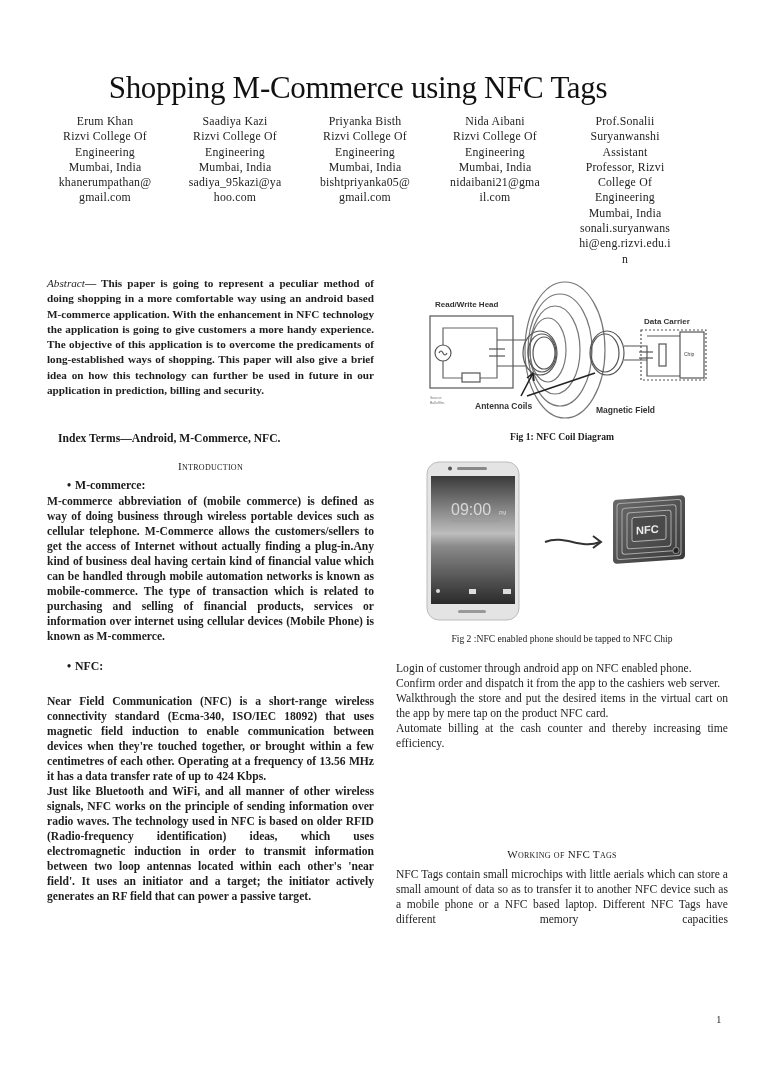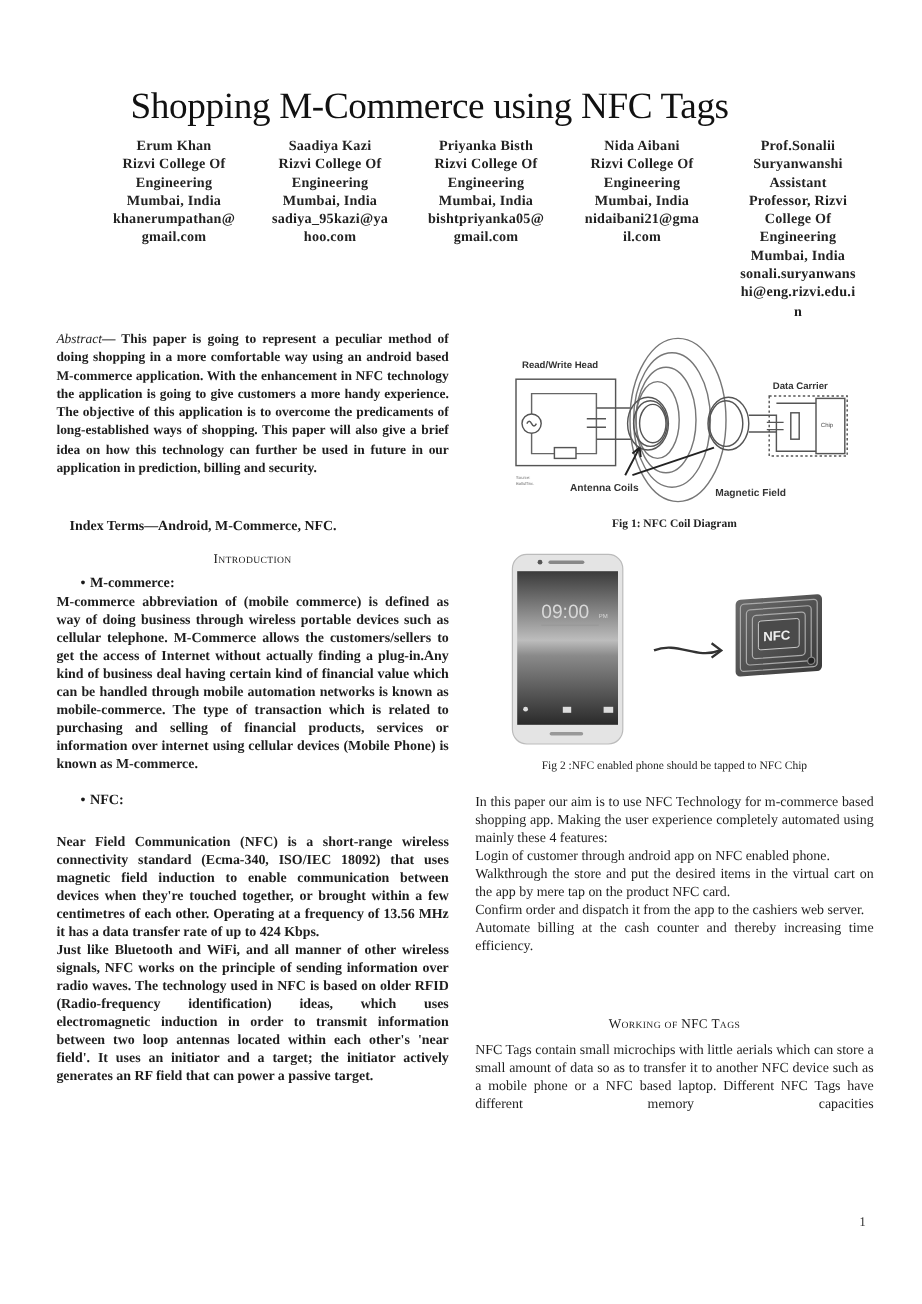--- a/index.html
+++ b/index.html
@@ -1,21 +1,21 @@
 <!DOCTYPE html>
 <html><head>
 <meta charset="utf-8">
 <style>
   * { box-sizing: border-box; margin: 0; padding: 0; }
   html, body { width: 768px; height: 1087px; background: #ffffff; overflow: hidden; }
   body { font-family: "Liberation Serif", "DejaVu Serif", serif; color: #1a1a1a; position: relative; }
 
   .title { position: absolute; top: 70px; left: 0; width: 716px; text-align: center; font-size: 31px; letter-spacing: -0.3px; color: #111; }
 
-  .authors { position: absolute; top: 114px; left: 40px; width: 690px; display: flex; justify-content: flex-end; font-weight: bold; }
+  .authors { position: absolute; top: 114px; left: 40px; width: 690px; display: flex; justify-content: flex-start; }
   .author { width: 130px; text-align: center; font-size: 11.8px; line-height: 15.3px; letter-spacing: 0.2px; color: #222; }
   .author div { white-space: nowrap; }
 
   .col { position: absolute; font-size: 11.6px; line-height: 15px; color: #1e1e1e; }
   .left { left: 47px; width: 327px; font-weight: bold; }
   .right { left: 396px; width: 332px; }
 
   .justify { text-align: justify; text-align-last: justify; }
   .justify-normal { text-align: justify; }
 
@@ -207,24 +207,23 @@
       <rect x="14" y="14" width="44" height="36" rx="3" fill="none" stroke="#aaa" stroke-width="1"></rect>
       <rect x="19" y="19" width="34" height="24" rx="2" fill="#4a4a4a" stroke="#ccc" stroke-width="0.8"></rect>
       <text x="23" y="36" font-family="Liberation Sans, sans-serif" font-size="11" font-weight="bold" fill="#eee">NFC</text>
       <circle cx="63" cy="55" r="3" fill="#222" stroke="#888"></circle>
     </g>
   </svg>
 </div>
 <div class="caption cap2">Fig 2 :NFC enabled phone should be tapped to NFC Chip</div>
 
 <div class="col right para-aim">
-  <div class="justify-normal">In this paper our aim is to use NFC Technology for m-commerce based shopping app. Making the user experience completely automated using mainly these 4 features:</div>
   <div class="justify-normal">Login of customer through android app on NFC enabled phone.</div>
+  <div class="justify-normal">Confirm order and dispatch it from the app to the cashiers web server.</div>
   <div class="justify-normal">Walkthrough the store and put the desired items in the virtual cart on the app by mere tap on the product NFC card.</div>
-  <div class="justify-normal">Confirm order and dispatch it from the app to the cashiers web server.</div>
   <div class="justify-normal">Automate billing at the cash counter and thereby increasing time efficiency.</div>
 </div>
 
 <div class="section-head work-head">Working of NFC Tags</div>
 
 <div class="col right para-tags justify">NFC Tags contain small microchips with little aerials which can store a small amount of data so as to transfer it to another NFC device such as a mobile phone or a NFC based laptop. Different NFC Tags have different memory capacities</div>
 
 <div class="page-num">1</div>
 
 </body></html>

